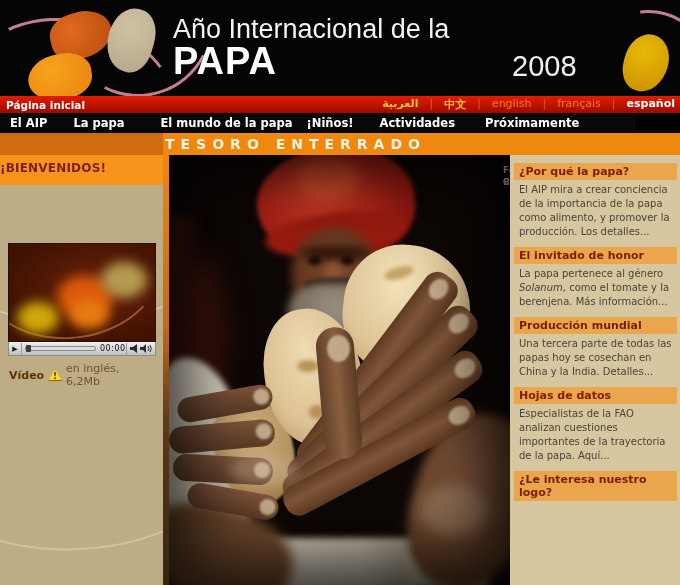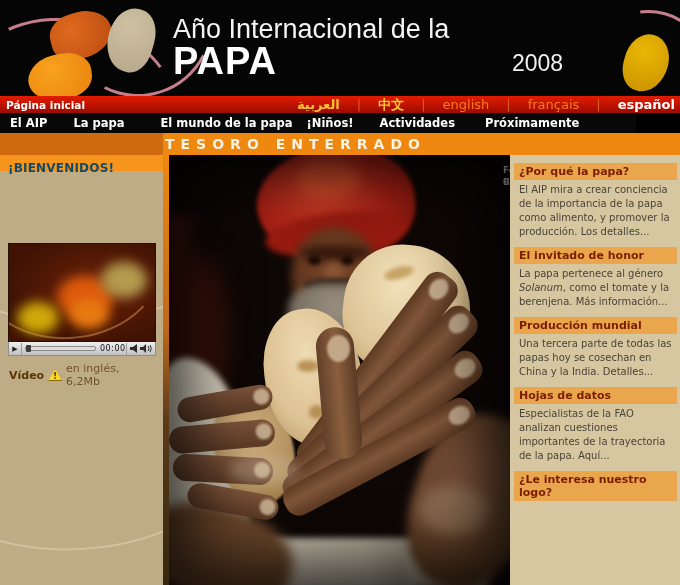--- a/index.html
+++ b/index.html
@@ -10,29 +10,29 @@
   .header { position:relative; width:680px; height:96px; background:#050505; overflow:hidden; }
   .logo { position:absolute; left:8px; top:2px; width:160px; height:92px; }
   .logo-arc1 { position:absolute; left:-40px; top:18px; width:210px; height:150px; border:3px solid transparent; border-top-color:#c57f8c; border-radius:50%; transform:rotate(14deg); }
   .logo-arc2 { position:absolute; left:55px; top:-55px; width:150px; height:150px; border:3px solid transparent; border-bottom-color:#c57f8c; border-radius:50%; transform:rotate(-18deg); }
   .blob { position:absolute; }
   .blob1 { left:42px; top:10px; width:62px; height:46px; background:radial-gradient(circle at 35% 35%, #e06a1e, #b84a10); border-radius:48% 52% 58% 42%; transform:rotate(-14deg); }
   .blob2 { left:100px; top:6px; width:46px; height:64px; background:radial-gradient(circle at 40% 30%, #cfc1a4, #b5a68a); border-radius:52% 48% 44% 56%; transform:rotate(16deg); }
   .blob3 { left:20px; top:52px; width:64px; height:46px; background:radial-gradient(circle at 38% 32%, #f8a21e, #e8820d); border-radius:56% 44% 50% 50%; transform:rotate(-8deg); }
   .h-title1 { position:absolute; left:173px; top:14px; color:#f4f4f4; font-size:27px; font-family:"Liberation Sans", sans-serif; }
   .h-title2 { position:absolute; left:173px; top:40px; color:#ffffff; font-size:38px; font-weight:bold; font-family:"Liberation Sans", sans-serif; letter-spacing:1px; }
-  .h-year  { position:absolute; left:512px; top:50px; color:#f0f0f0; font-size:23px; font-family:"Liberation Sans", sans-serif; }
+  .h-year  { position:absolute; left:512px; top:50px; color:#f0f0f0; font-size:29px; font-family:"Liberation Sans", sans-serif; }
   .logo-right { position:absolute; left:598px; top:22px; width:82px; height:74px; }
   .logo-arc3 { position:absolute; left:-15px; top:-12px; width:130px; height:130px; border:3px solid transparent; border-top-color:#c57f8c; border-radius:50%; transform:rotate(38deg); }
   .blob4 { left:26px; top:12px; width:44px; height:58px; background:radial-gradient(circle at 40% 32%, #e9b804, #c78e00); border-radius:52% 48% 56% 44%; transform:rotate(14deg); }
 
   
   .topbar { position:relative; width:680px; height:17px; background:linear-gradient(to bottom,#e21c00,#9c0b00); display:flex; justify-content:space-between; align-items:center; padding:0 5px 0 6px; }
   .home-link { color:#ffffff; font-weight:bold; font-size:10.5px; cursor:pointer; }
-  .langs { font-size:13px; display:flex; gap:17px; align-items:center; }
+  .langs { font-size:11px; display:flex; gap:11px; align-items:flex-start; }
   .lang { cursor:pointer; }
   .lang-ar, .lang-zh { color:#ffc133; font-weight:bold; }
   .lang-en, .lang-fr { color:#f47b20; }
   .lang-es { color:#ffffff; font-weight:bold; }
   .lang-sep { color:#d95f16; }
 
   
   .nav { position:relative; width:636px; height:20px; background:#080808; display:flex; align-items:center; color:#fff; font-size:11.5px; font-weight:bold; }
   .nav-item { cursor:pointer; white-space:nowrap; }
   .nav-item:nth-child(1){ margin-left:10px; }
@@ -45,21 +45,21 @@
   
   .band { position:relative; width:680px; height:22px; background:#ee8811; }
   .band-left { position:absolute; left:0; top:0; width:163px; height:22px; background:#cf6c12; }
   .band-title { position:absolute; left:165px; top:0; height:38px; line-height:22px; color:#fdf3e2; font-size:14px; font-weight:bold; letter-spacing:6px; white-space:nowrap; }
 
   
   .main { position:relative; width:680px; height:430px; display:flex; }
 
   
   .left-sb { position:relative; width:163px; height:430px; background:#bdac86; overflow:hidden; }
-  .welcome { height:16px; line-height:26px; background:#f6941c; color:#0c4a6e; font-weight:bold; font-size:12px; padding-left:8px; letter-spacing:0.2px; }
+  .welcome { height:30px; line-height:26px; background:#f6941c; color:#7f1d1d; font-weight:bold; font-size:12px; letter-spacing:0.2px; }
   .sb-arc1 { position:absolute; left:-45px; top:38px; width:270px; height:130px; border:2px solid transparent; border-bottom-color:rgba(238,228,200,0.45); border-radius:50%; transform:rotate(-5deg); }
   .sb-arc2 { position:absolute; left:-70px; top:235px; width:300px; height:160px; border:2px solid transparent; border-bottom-color:rgba(238,228,200,0.4); border-radius:50%; transform:rotate(-4deg); }
   .video-box { position:absolute; left:8px; top:88px; width:148px; }
   .video-thumb { position:relative; width:148px; height:99px; background:radial-gradient(ellipse at 60% 45%, #6b2208, #3f1203 75%); overflow:hidden; border:1px solid #241007; }
   .vt-arc { position:absolute; left:-35px; top:-55px; width:190px; height:150px; border:2px solid transparent; border-bottom-color:rgba(220,150,85,0.5); border-radius:50%; transform:rotate(-6deg); }
   .vt-blob { position:absolute; border-radius:50%; filter:blur(6px); }
   .vt-blob1 { left:48px; top:32px; width:56px; height:42px; background:#dd5a0c; }
   .vt-blob2 { left:92px; top:18px; width:46px; height:36px; background:#b39a4e; }
   .vt-blob3 { left:8px; top:58px; width:42px; height:32px; background:#cfa80a; }
   .vt-blob4 { left:60px; top:55px; width:40px; height:30px; background:#e87a10; }

